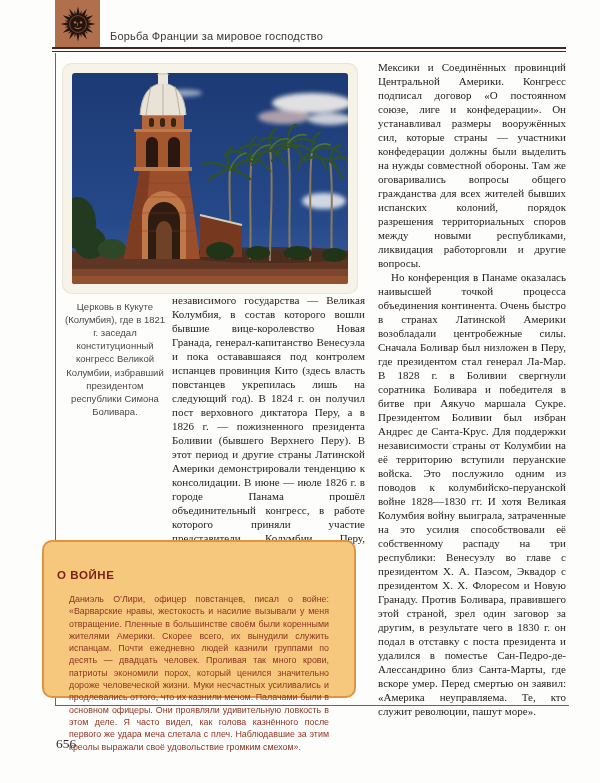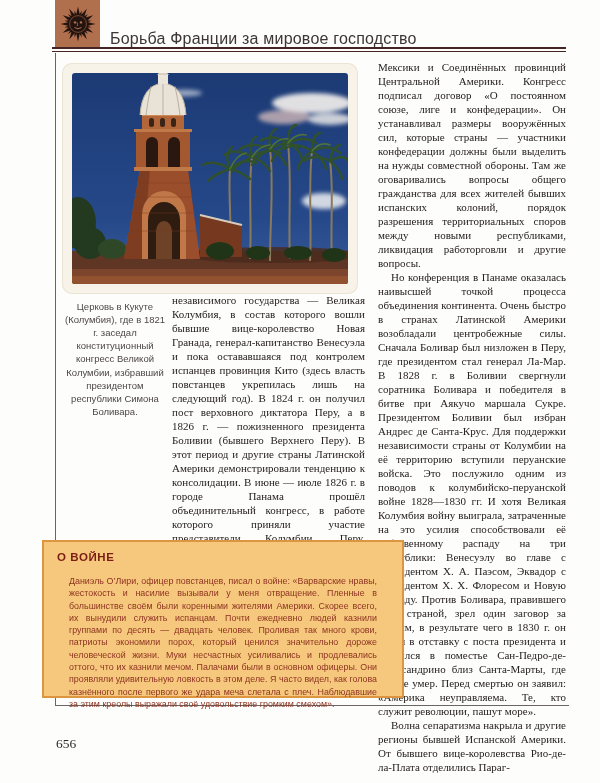--- a/index.html
+++ b/index.html
@@ -11,21 +11,21 @@
   }
   .abs{position:absolute;}
   
   .chapter-icon-box{
     left:55px;top:0;width:45px;height:47px;
     background:#b0704d;display:flex;align-items:center;justify-content:center;
   }
   .chapter-title{
     left:110px;top:30px;width:420px;
     font-family:"Liberation Sans", sans-serif;
-    font-size:16px;color:#3c3634;letter-spacing:.2px;
+    font-size:11px;color:#3c3634;letter-spacing:.2px;
   }
   .top-rule{
     left:52px;top:47px;width:514px;height:2px;
     border-top:2.5px solid #452423;border-bottom:1px solid #452423;
   }
   .frame-left{
     left:55px;top:53px;width:0;height:653px;border-left:1px solid #6a6562;
   }
   .frame-bottom{
     left:55px;top:705px;width:514px;height:0;border-top:1px solid #6a6562;
@@ -47,23 +47,23 @@
   
   .col{
     font-size:11px;line-height:14px;text-align:justify;color:#272220;
   }
   .col p{margin:0;}
   .col p.indent{text-indent:13px;}
   .col-middle{left:172px;top:293px;width:193px;}
   .col-right{left:378px;top:60px;width:188px;}
   
   .war-box{
-    left:42px;top:540px;width:362px;height:158px;box-sizing:border-box;
-    background:#f6c87e;border:2px solid #de9540;border-radius:0;
-    padding:9px 13px 6px 13px;
+    left:42px;top:540px;width:314px;height:158px;box-sizing:border-box;
+    background:#f6c87e;border:2px solid #de9540;border-radius:10px;
+    padding:27px 13px 6px 13px;
   }
   .war-box-title{
     font-family:"Liberation Sans", sans-serif;
     font-weight:bold;font-size:11.5px;letter-spacing:.6px;
     color:#7b1d14;margin:0 0 7px 0;
   }
   .war-box-text{
     font-family:"Liberation Sans", sans-serif;
     font-size:8.9px;line-height:12.3px;text-align:justify;
     color:#8d3320;margin:12px;
@@ -298,21 +298,20 @@
 
   <div class="abs photo-caption">Церковь в Кукуте (Колумбия), где в 1821 г. заседал конституционный конгресс Великой Колумбии, избравший президентом республики Симона Боливара.</div>
 
   <div class="abs col col-middle">
     <p>независимого государства — Великая Колумбия, в состав которого вошли бывшие вице-королевство Новая Гранада, генерал-капитанство Венесуэла и пока остававшаяся под контролем испанцев провинция Кито (здесь власть повстанцев укрепилась лишь на следующий год). В 1824 г. он получил пост верховного диктатора Перу, а в 1826 г. — пожизненного президента Боливии (бывшего Верхнего Перу). В этот период и другие страны Латинской Америки демонстрировали тенденцию к консолидации. В июне — июле 1826 г. в городе Панама прошёл объединительный конгресс, в работе которого приняли участие представители Колумбии, Перу, Боливии,</p>
   </div>
 
   <div class="abs col col-right">
     <p>Мексики и Соединённых провинций Центральной Америки. Конгресс подписал договор «О постоянном союзе, лиге и конфедерации». Он устанавливал размеры вооружённых сил, которые страны — участники конфедерации должны были выделить на нужды совместной обороны. Там же оговаривались вопросы общего гражданства для всех жителей бывших испанских колоний, порядок разрешения территориальных споров между новыми республиками, ликвидация работорговли и другие вопросы.</p>
     <p class="indent">Но конференция в Панаме оказалась наивысшей точкой процесса объединения континента. Очень быстро в странах Латинской Америки возобладали центробежные силы. Сначала Боливар был низложен в Перу, где президентом стал генерал Ла-Мар. В 1828 г. в Боливии свергнули соратника Боливара и победителя в битве при Аякучо маршала Сукре. Президентом Боливии был избран Андрес де Санта-Крус. Для поддержки независимости страны от Колумбии на её территорию вступили перуанские войска. Это послужило одним из поводов к колумбийско-перуанской войне 1828—1830 гг. И хотя Великая Колумбия войну выиграла, затраченные на это усилия способствовали её собственному распаду на три республики: Венесуэлу во главе с президентом Х. А. Паэсом, Эквадор с президентом Х. Х. Флоресом и Новую Гранаду. Против Боливара, правившего этой страной, зрел один заговор за другим, в результате чего в 1830 г. он подал в отставку с поста президента и удалился в поместье Сан-Педро-де-Алессандрино близ Санта-Марты, где вскоре умер. Перед смертью он заявил: «Америка неуправляема. Те, кто служит революции, пашут море».</p>
-    <p class="indent">Волна сепаратизма накрыла и другие регионы бывшей Испанской Америки. От бывшего вице-королевства Рио-де-ла-Плата отделились Параг-</p>
   </div>
 
   <div class="abs war-box">
     <p class="war-box-title">О ВОЙНЕ</p>
     <p class="war-box-text">Даниэль О’Лири, офицер повстанцев, писал о войне: «Варварские нравы, жестокость и насилие вызывали у меня отвращение. Пленные в большинстве своём были коренными жителями Америки. Скорее всего, их вынудили служить испанцам. Почти ежедневно людей казнили группами по десять — двадцать человек. Проливая так много крови, патриоты экономили порох, который ценился значительно дороже человеческой жизни. Муки несчастных усиливались и продлевались оттого, что их казнили мечом. Палачами были в основном офицеры. Они проявляли удивительную ловкость в этом деле. Я часто видел, как голова казнённого после первого же удара меча слетала с плеч. Наблюдавшие за этим креолы выражали своё удовольствие громким смехом».</p>
   </div>
 
   <div class="abs page-number">656</div>
 
 </div>

